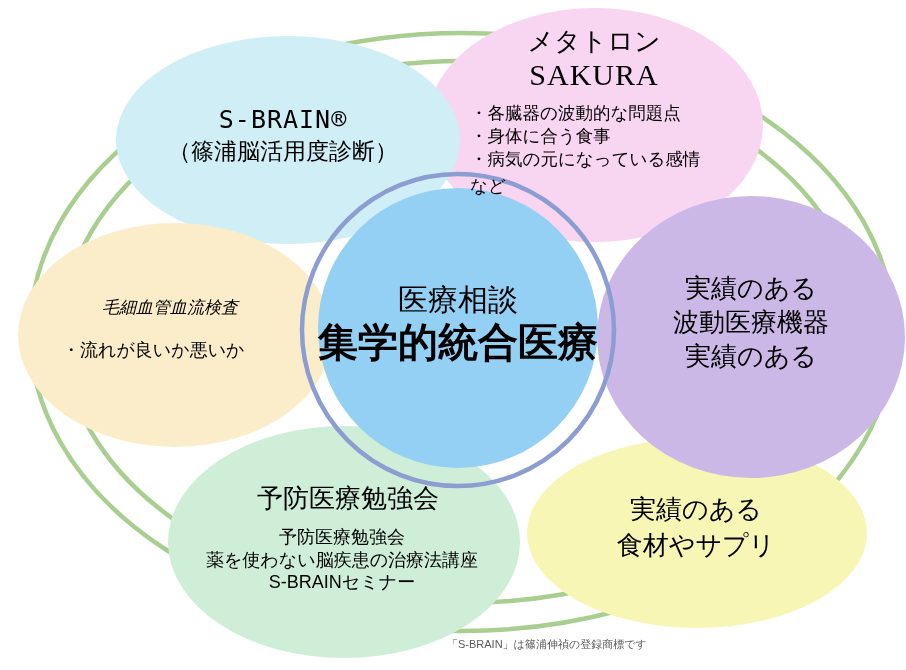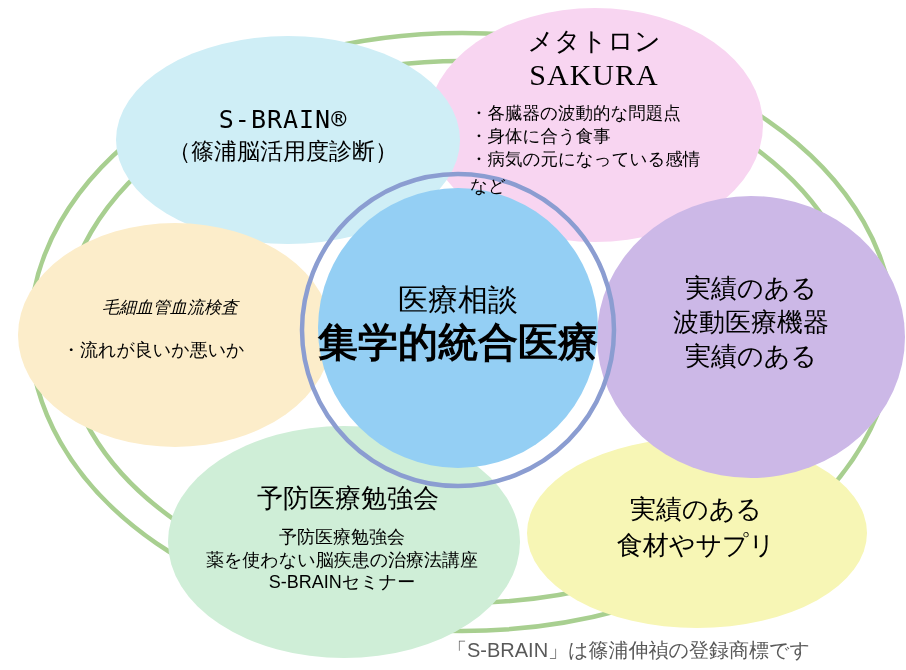--- a/index.html
+++ b/index.html
@@ -28,21 +28,21 @@
   .metatron-etc{text-align:left;padding-right:4px;margin-top:4px;}
   .capillary-title{left:170px;top:292px;}
   .capillary-bullets{left:62px;top:338px;font-size:18px;line-height:24px;}
   .wave-text{left:751px;top:271px;font-size:26px;line-height:34px;}
   .supplement-text{left:696px;top:491px;font-size:26px;line-height:36px;}
   .seminar-title{left:348px;top:481px;font-size:26px;}
   .seminar-lines{left:342px;top:526px;}
   .center-text{left:438px;top:281px;margin-left:20px;}
   .center-line1{font-size:30px;line-height:38px;}
   .center-line2{font-size:40px;line-height:46px;font-weight:bold;}
-  .footer-note{left:447px;top:637px;font-size:20px;color:#595959;}
+  .footer-note{left:447px;top:637px;font-size:11px;color:#595959;}
 </style>
 </head>
 <body>
 
 <div class="stage">
 
   <svg width="906" height="670" viewBox="0 0 906 670">
 
     <ellipse cx="462" cy="332" rx="432" ry="299" fill="none" stroke-width="4.5" stroke="#a8cf90"></ellipse>
     <ellipse cx="462" cy="332" rx="399" ry="271" fill="none" stroke-width="4.5" stroke="#a8cf90"></ellipse>

